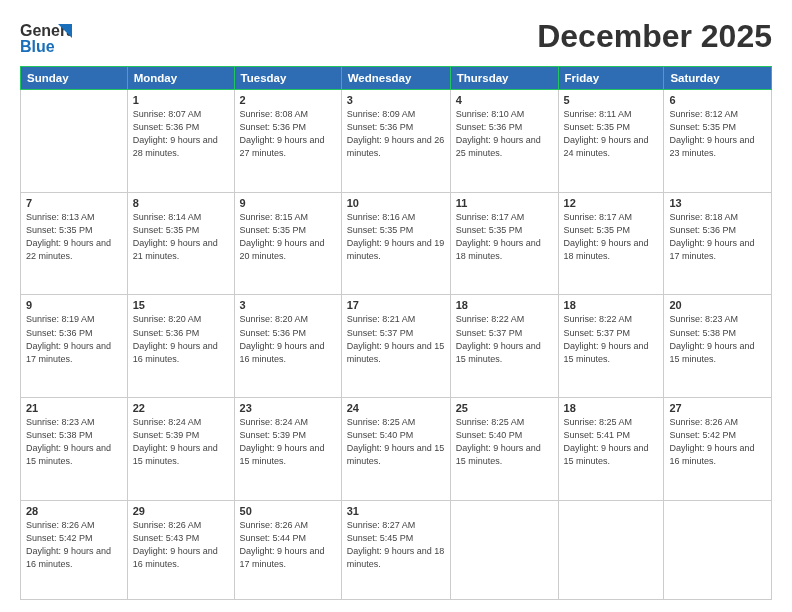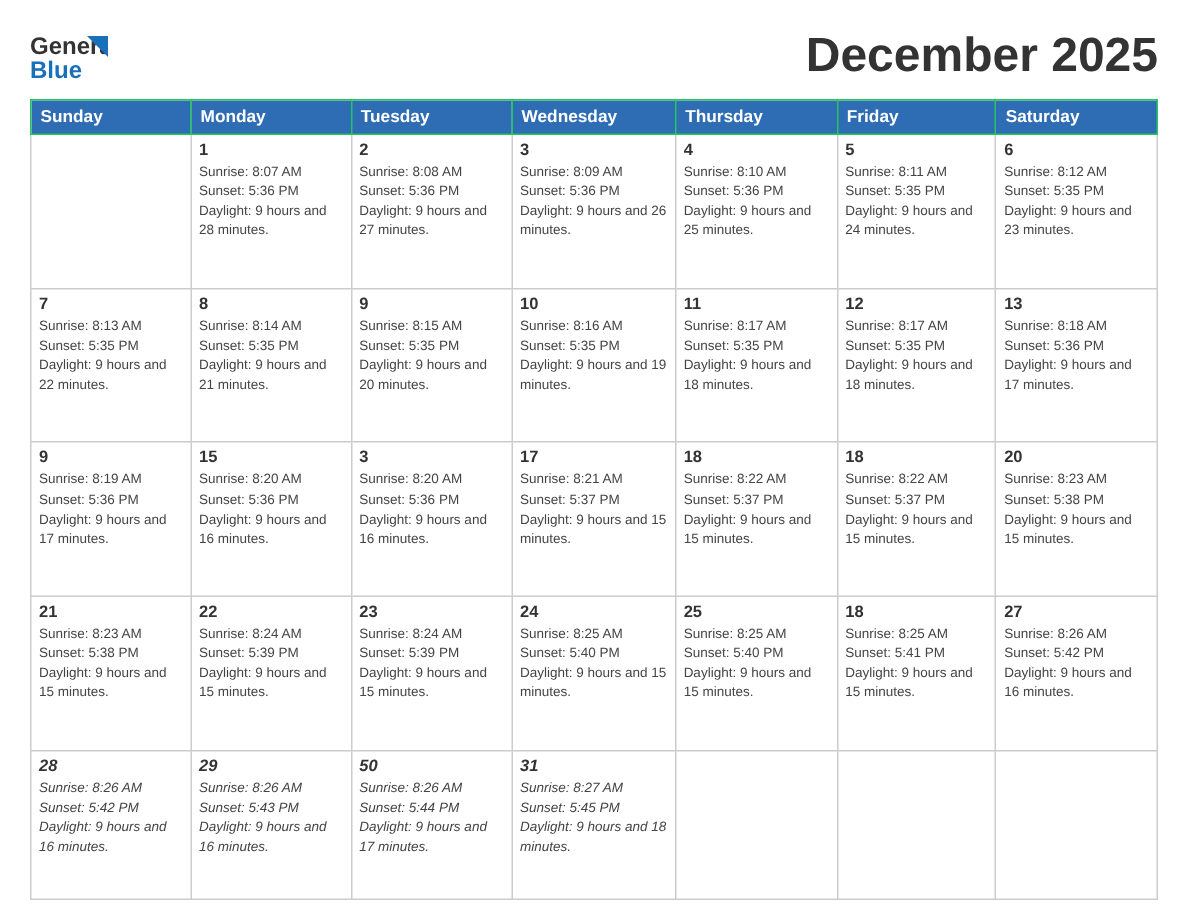--- a/index.html
+++ b/index.html
@@ -55,21 +55,20 @@
       border: 1px solid #ccc;
       padding: 4px 5px;
       width: 113px;
       font-size: 9.5px;
       color: #333;
       background: #fff;
       height: 78px;
     }
     .calendar-table tr:last-child td {
       height: 68px;
-      font-style: italic;
     }
     .day-number {
       font-weight: bold;
       font-size: 11px;
       display: block;
       margin-bottom: 2px;
     }
     .day-info {
       font-size: 9px;
       line-height: 1.45;

